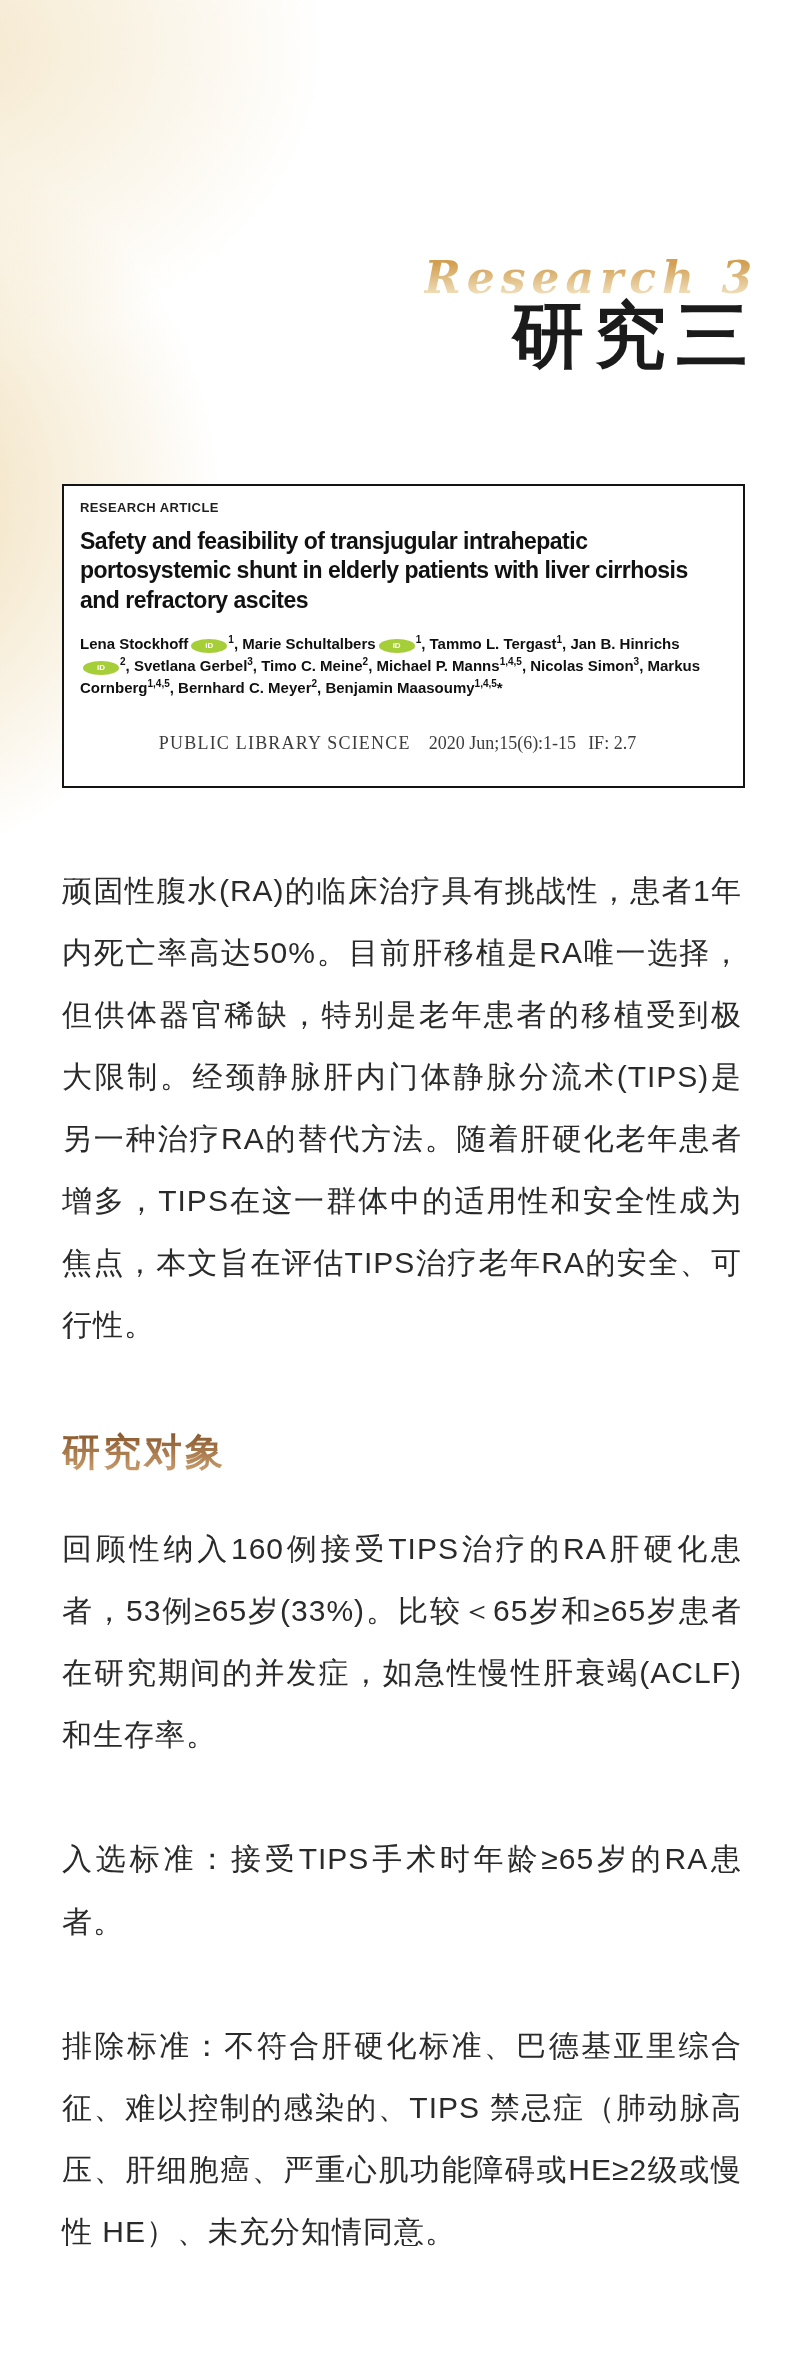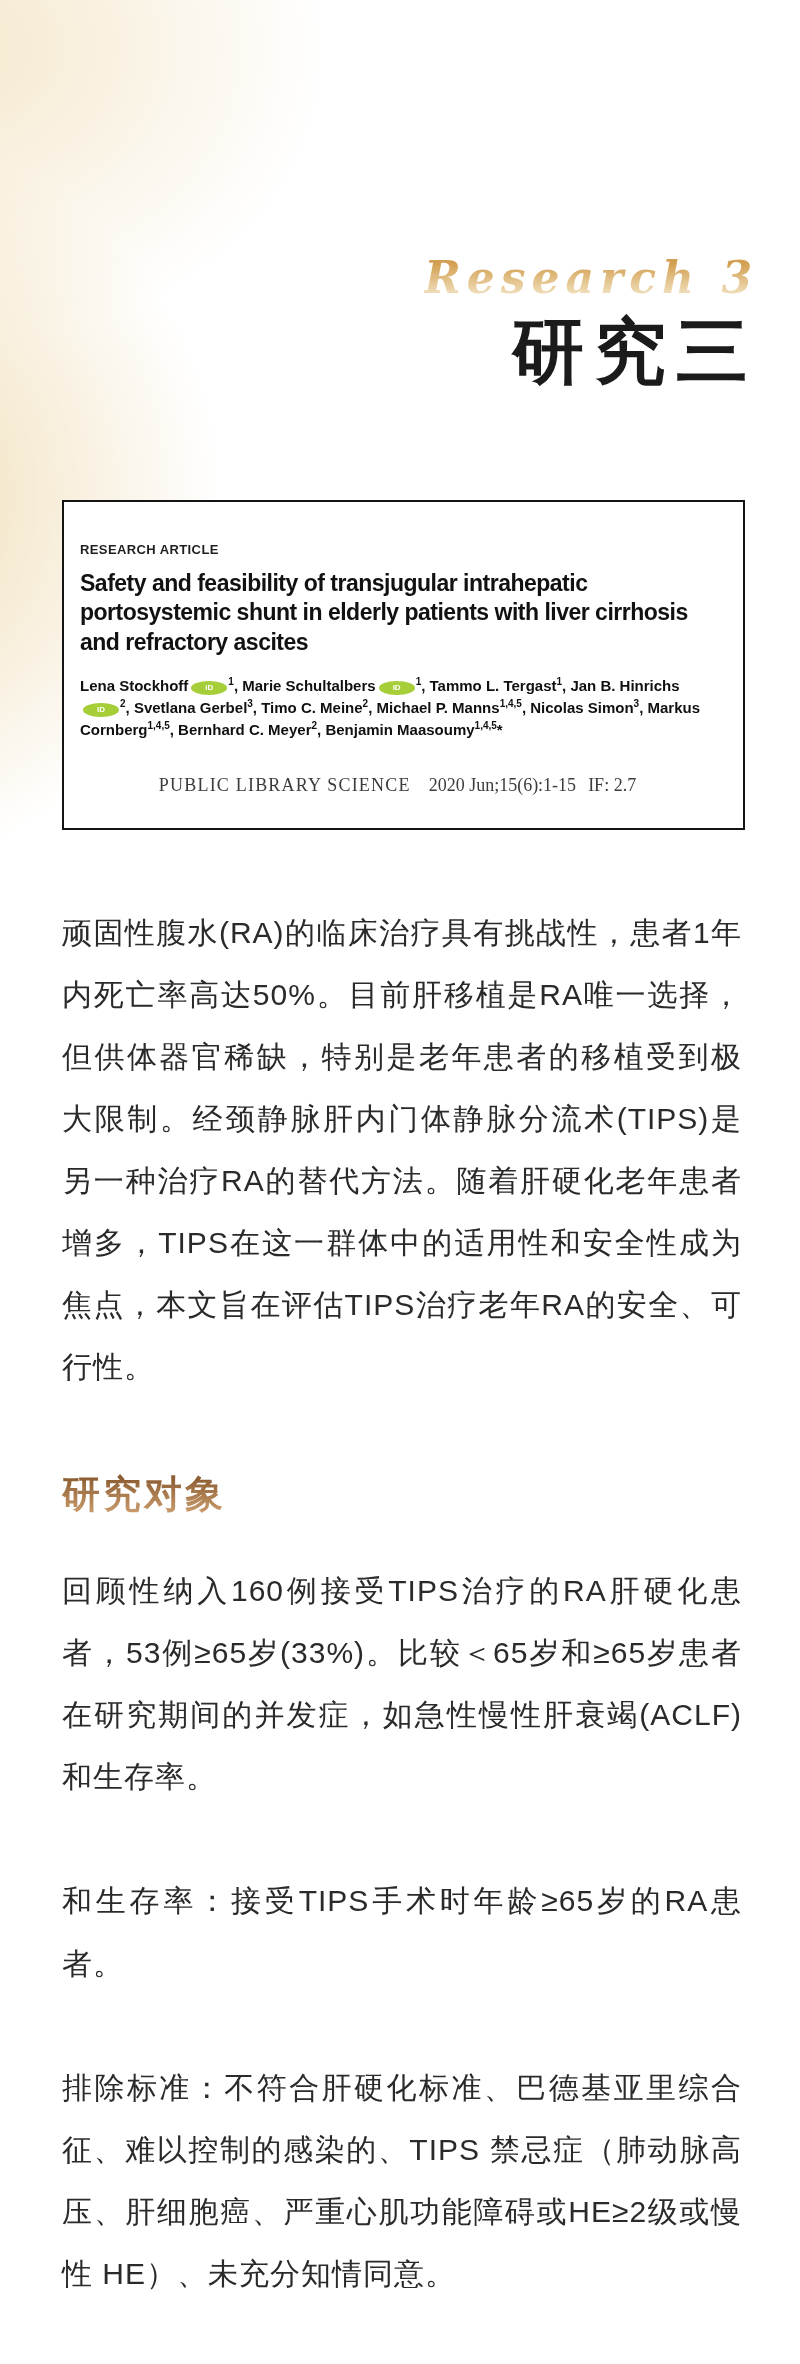--- a/index.html
+++ b/index.html
@@ -26,36 +26,36 @@
     font-weight:bold;
     font-size:44px;
     line-height:1;
     letter-spacing:6px;
     background:linear-gradient(180deg, var(--gold-dark,#d3a053) 18%, var(--gold-pale,#f4e7c9) 96%);
     -webkit-background-clip:text;
     background-clip:text;
     color:transparent;
   }
   .cn-title {
-    margin-top:16px;
+    margin-top:0;
     font-family:"Liberation Serif", serif;
     font-weight:bold;
     font-size:72px;
     line-height:1;
     letter-spacing:10px;
     color:#1b1b1b;
   }
 
   
   .card {
     margin:112px 0 0 62px;
     width:683px;
     border:2px solid #141414;
     background:#fff;
-    padding:40px 28px 32px 16px;
+    padding:14px 28px 32px 16px;
   }
   .eyebrow {
     font-size:13px;
     font-weight:bold;
     letter-spacing:0.4px;
     color:#1f1f1f;
   }
   .paper-title {
     margin-top:12px;
     font-size:23px;
@@ -136,17 +136,17 @@
     <div class="authors"><span>Lena Stockhoff<span class="orcid">iD</span><sup>1</sup>, </span><span>Marie Schultalbers<span class="orcid">iD</span><sup>1</sup>, </span><span>Tammo L. Tergast<sup>1</sup>, </span><span>Jan B. Hinrichs<span class="orcid">iD</span><sup>2</sup>, </span><span>Svetlana Gerbel<sup>3</sup>, </span><span>Timo C. Meine<sup>2</sup>, </span><span>Michael P. Manns<sup>1,4,5</sup>, </span><span>Nicolas Simon<sup>3</sup>, </span><span>Markus Cornberg<sup>1,4,5</sup>, </span><span>Bernhard C. Meyer<sup>2</sup>, </span><span>Benjamin Maasoumy<sup>1,4,5</sup>*</span></div>
     <div class="journal-line">
       <span class="jname">PUBLIC LIBRARY SCIENCE</span><span class="sep"></span><span>2020 Jun;15(6):1-15</span><span class="sep2"></span><span>IF: 2.7</span>
     </div>
   </div>
 
   <div class="body-text">
     <p class="para">顽固性腹水(RA)的临床治疗具有挑战性，患者1年内死亡率高达50%。目前肝移植是RA唯一选择，但供体器官稀缺，特别是老年患者的移植受到极大限制。经颈静脉肝内门体静脉分流术(TIPS)是另一种治疗RA的替代方法。随着肝硬化老年患者增多，TIPS在这一群体中的适用性和安全性成为焦点，本文旨在评估TIPS治疗老年RA的安全、可行性。</p>
     <div class="section-heading">研究对象</div>
     <p class="para">回顾性纳入160例接受TIPS治疗的RA肝硬化患者，53例≥65岁(33%)。比较＜65岁和≥65岁患者在研究期间的并发症，如急性慢性肝衰竭(ACLF)和生存率。</p>
-    <p class="para">和生存率：接受TIPS手术时年龄≥65岁的RA患者。</p>
+    <p class="para">入选标准：接受TIPS手术时年龄≥65岁的RA患者。</p>
     <p class="para">排除标准：不符合肝硬化标准、巴德基亚里综合征、难以控制的感染的、TIPS  禁忌症（肺动脉高压、肝细胞癌、严重心肌功能障碍或HE≥2级或慢性 HE）、未充分知情同意。</p>
   </div>
 
 </div>
 
 </body></html>

